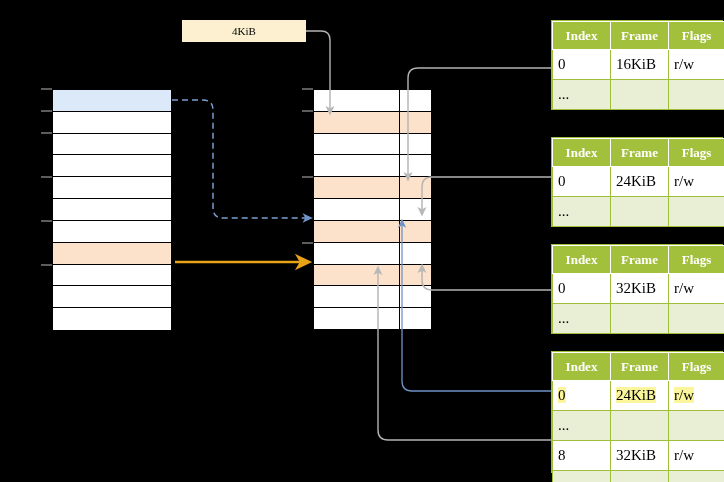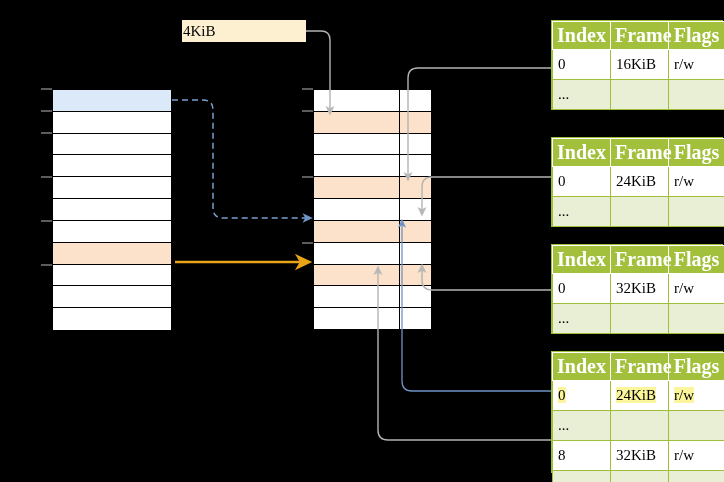--- a/index.html
+++ b/index.html
@@ -10,28 +10,28 @@
   
   .memcol{position:absolute;border:1px solid #000;box-sizing:border-box;background:#fff;}
   .memrow{box-sizing:border-box;border-bottom:1px solid #000;background:#fff;position:relative;}
   .memrow:last-child{border-bottom:none;}
   .memrow.blue{background:#dce9f9;}
   .memrow.peach{background:#fce2ca;}
   .vdiv{position:absolute;top:0;bottom:0;width:1px;background:#000;}
 
   
   .callout{position:absolute;background:#fdf0d0;border:1px solid #fdf0d0;
-           color:#000;font-size:15px;text-align:left;box-sizing:border-box;
+           color:#000;font-size:11px;text-align:center;box-sizing:border-box;
            line-height:20px;}
 
   
   .ptable{position:absolute;border:1px solid #9fbf3b;border-collapse:collapse;
           box-sizing:border-box;background:#fff;}
   .ptable table{border-collapse:collapse;width:100%;height:100%;table-layout:fixed;}
-  .ptable th{background:#a3c03c;color:#fff;font-weight:bold;font-size:20px;
+  .ptable th{background:#a3c03c;color:#fff;font-weight:bold;font-size:13px;
              text-align:center;border:1px solid #fff;padding:1px 4px;height:28px;
              box-sizing:border-box;}
   .ptable td{border:1px solid #9fbf3b;font-size:15px;color:#000;
              padding:1px 5px;height:30px;box-sizing:border-box;
              text-align:left;vertical-align:middle;background:#fff;}
   .ptable tr.ellip td{background:#e9efd4;}
   .hl{background:#fbf59b;}
   .c-idx{width:58px;}
   .c-frm{width:58px;}
   .c-flg{width:56px;margin-top:20px;}

